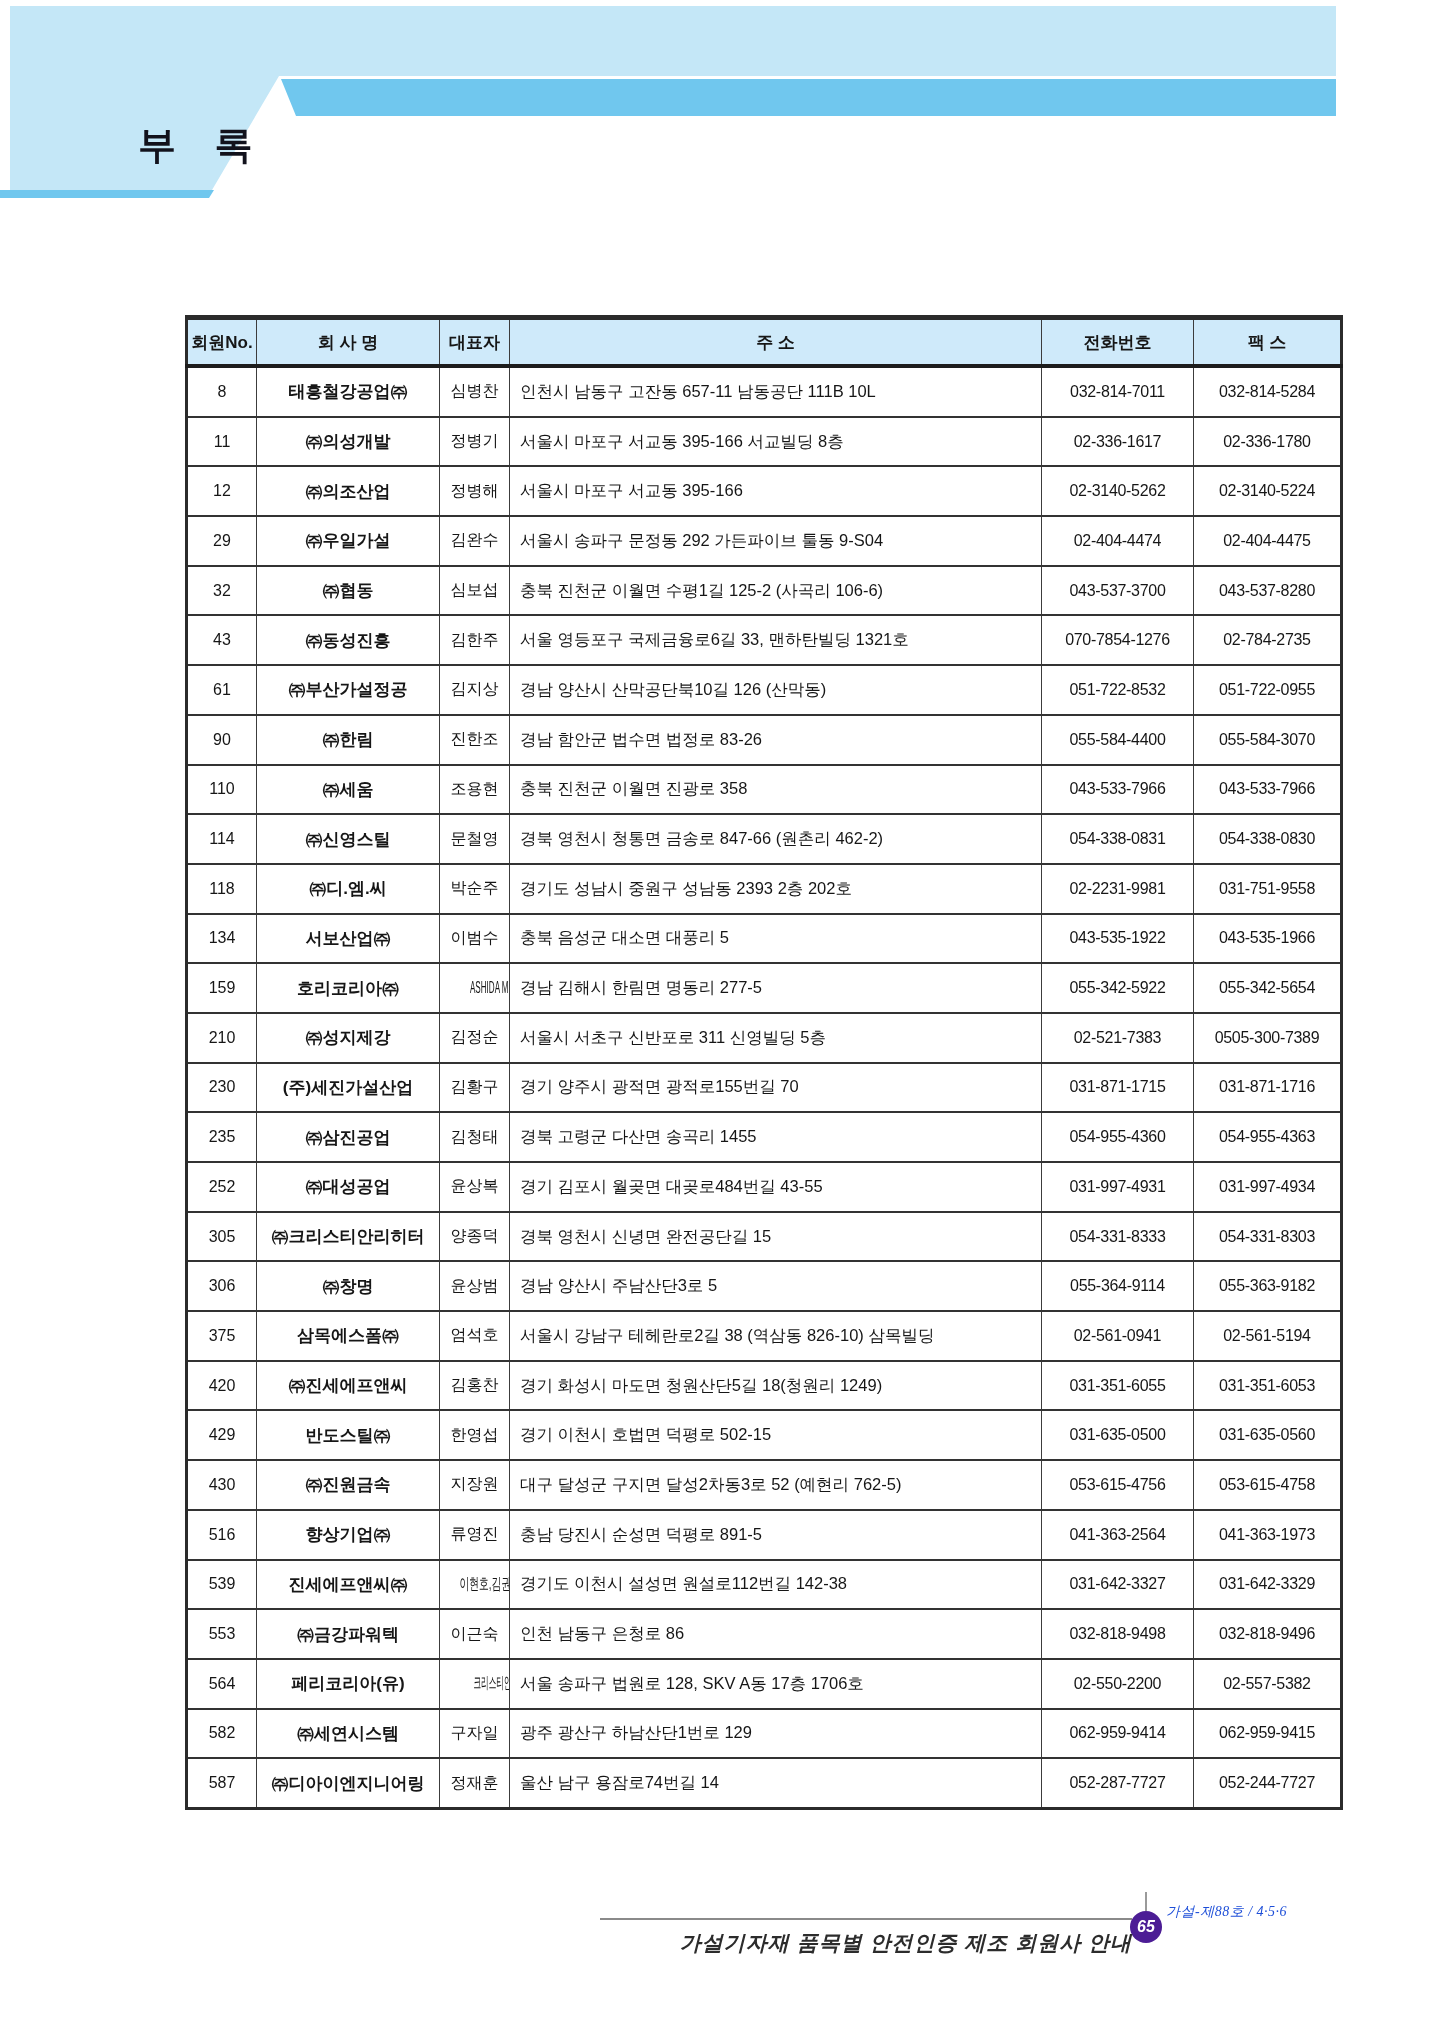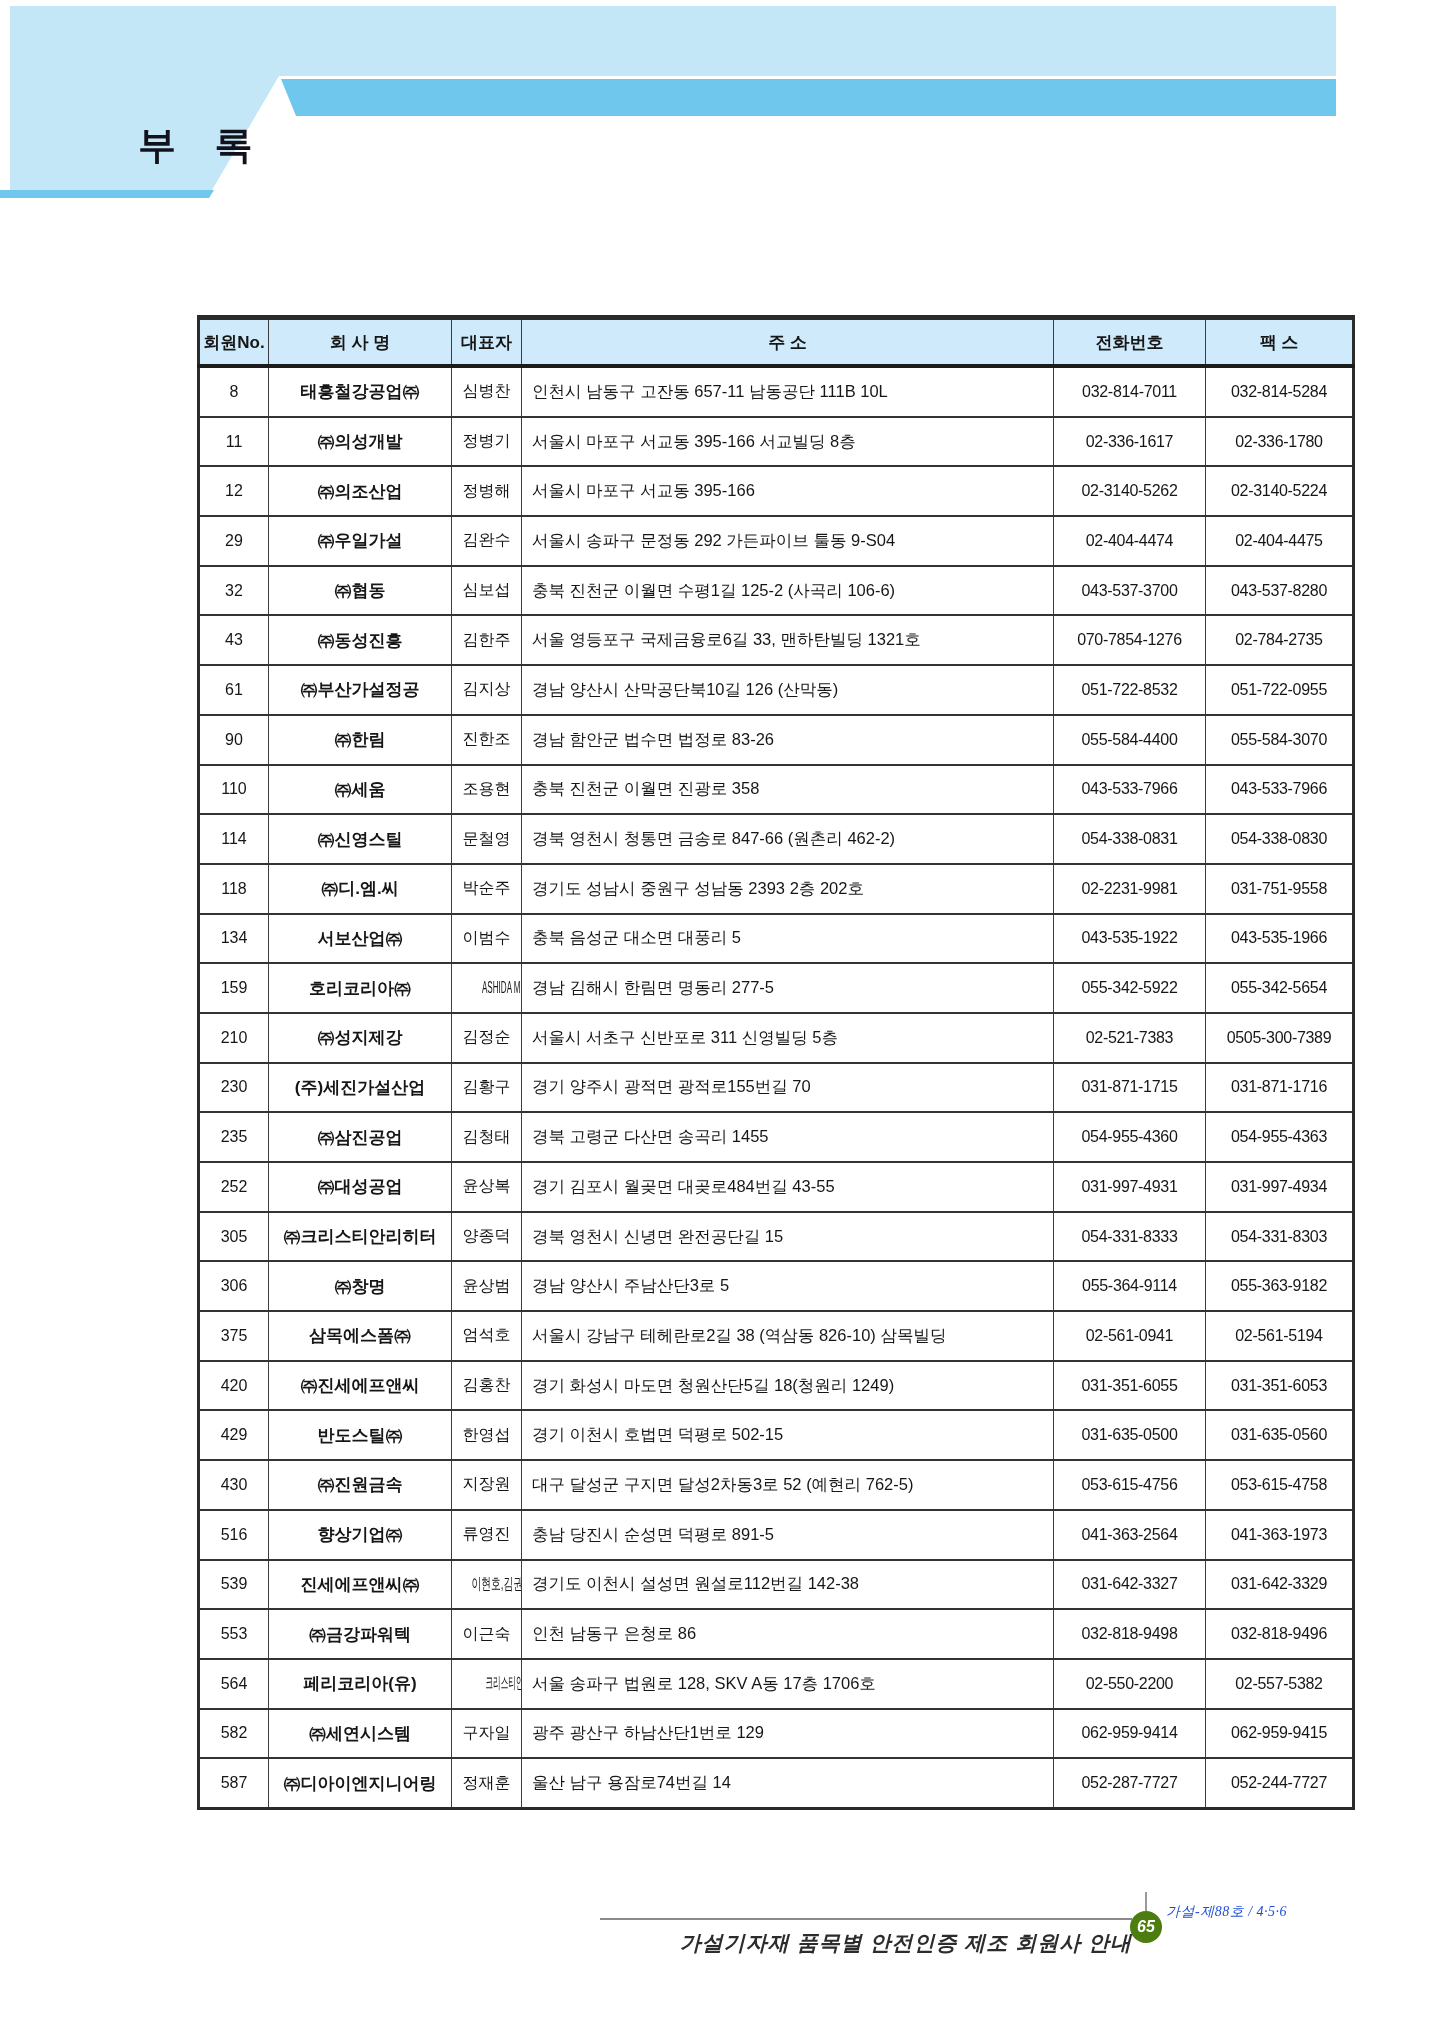--- a/index.html
+++ b/index.html
@@ -19,21 +19,21 @@
   }
   .banner-strip{
     position:absolute;inset:0;background:var(--banner-mid,#70c7ee);
     clip-path:polygon(0px 190px,214px 190px,209px 198px,0px 198px);
   }
   .banner-title{
     position:absolute;left:138px;top:120px;
     font-size:38px;font-weight:bold;letter-spacing:14px;color:#12121c;
   }
   
-  .tbl-wrap{position:absolute;left:157px;top:315px;padding-left:40px;}
+  .tbl-wrap{position:absolute;left:145px;top:315px;padding-left:40px;}
   table{
     border-collapse:collapse;table-layout:fixed;width:1155px;
     border:3px solid #2b2b2b;border-top-width:5px;
   }
   th,td{
     border:1px solid #3c3c3c;border-top:2px solid #333;border-bottom:2px solid #333;
     padding:0;text-align:center;vertical-align:middle;overflow:hidden;white-space:nowrap;
   }
   th{
     background:var(--table-header-bg,#cfeafa);
@@ -42,21 +42,21 @@
   td{height:47.7px;font-size:16px;}
   td.cell-company{font-weight:bold;font-size:17px;}
   td.cell-address{text-align:left;padding:0 10px;font-size:16.5px;}
   td.cell-phone,td.cell-fax{letter-spacing:-0.3px;}
   .fit{display:inline-block;white-space:nowrap;transform-origin:center;}
   
   .footer-line{position:absolute;left:600px;top:1918px;width:532px;height:2px;background:#8a8a8a;}
   .footer-tick{position:absolute;left:1145px;top:1892px;width:2px;height:19px;background:#9a9a9a;}
   .page-circle{
     position:absolute;left:1130px;top:1911px;width:32px;height:32px;border-radius:50%;
-    background:#4d7c0f;color:#fff;font-size:16px;font-weight:bold;font-style:italic;
+    background:#4c1d95;color:#fff;font-size:16px;font-weight:bold;font-style:italic;
     display:flex;align-items:center;justify-content:center;
   }
   .footer-issue{
     position:absolute;left:1166px;top:1903px;width:290px;
     font-family:"Liberation Serif","DejaVu Serif",serif;
     font-style:italic;font-size:14px;color:#1d4ed8;letter-spacing:0.5px;
   }
   .footer-caption{
     position:absolute;left:560px;top:1929px;width:572px;text-align:right;
     font-size:21px;font-weight:bold;font-style:italic;color:#2c2c2c;letter-spacing:1px;

